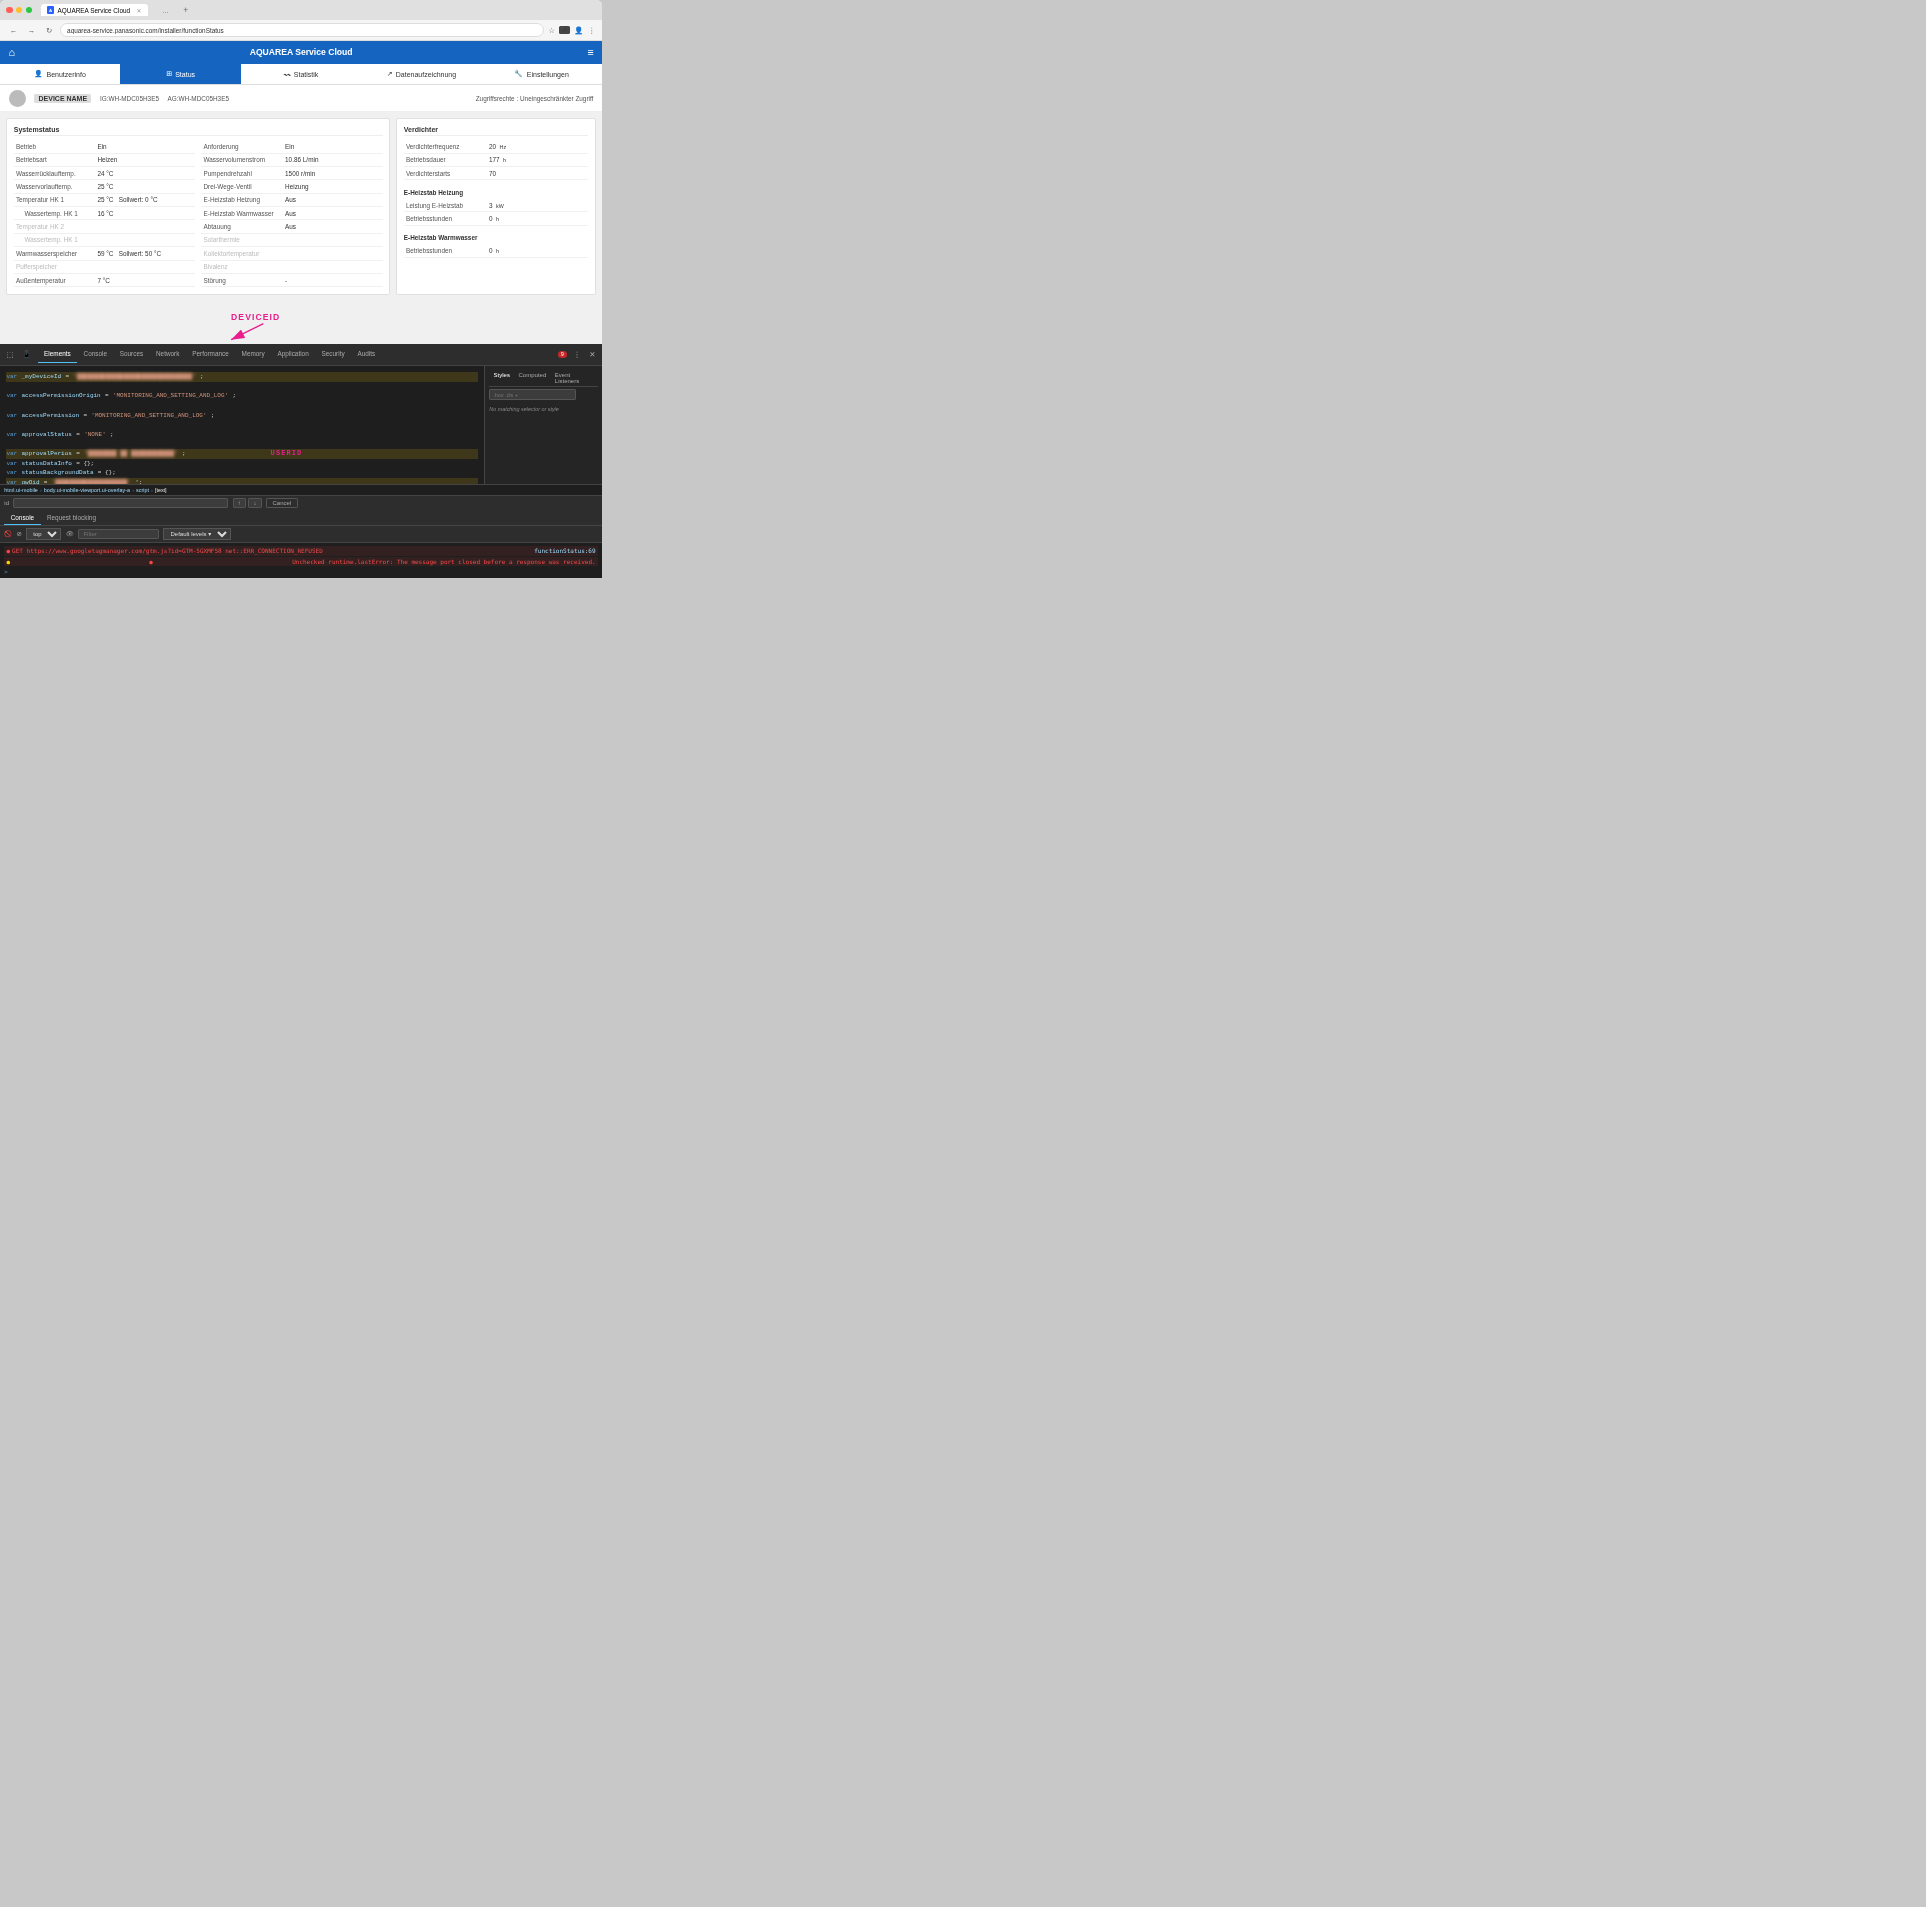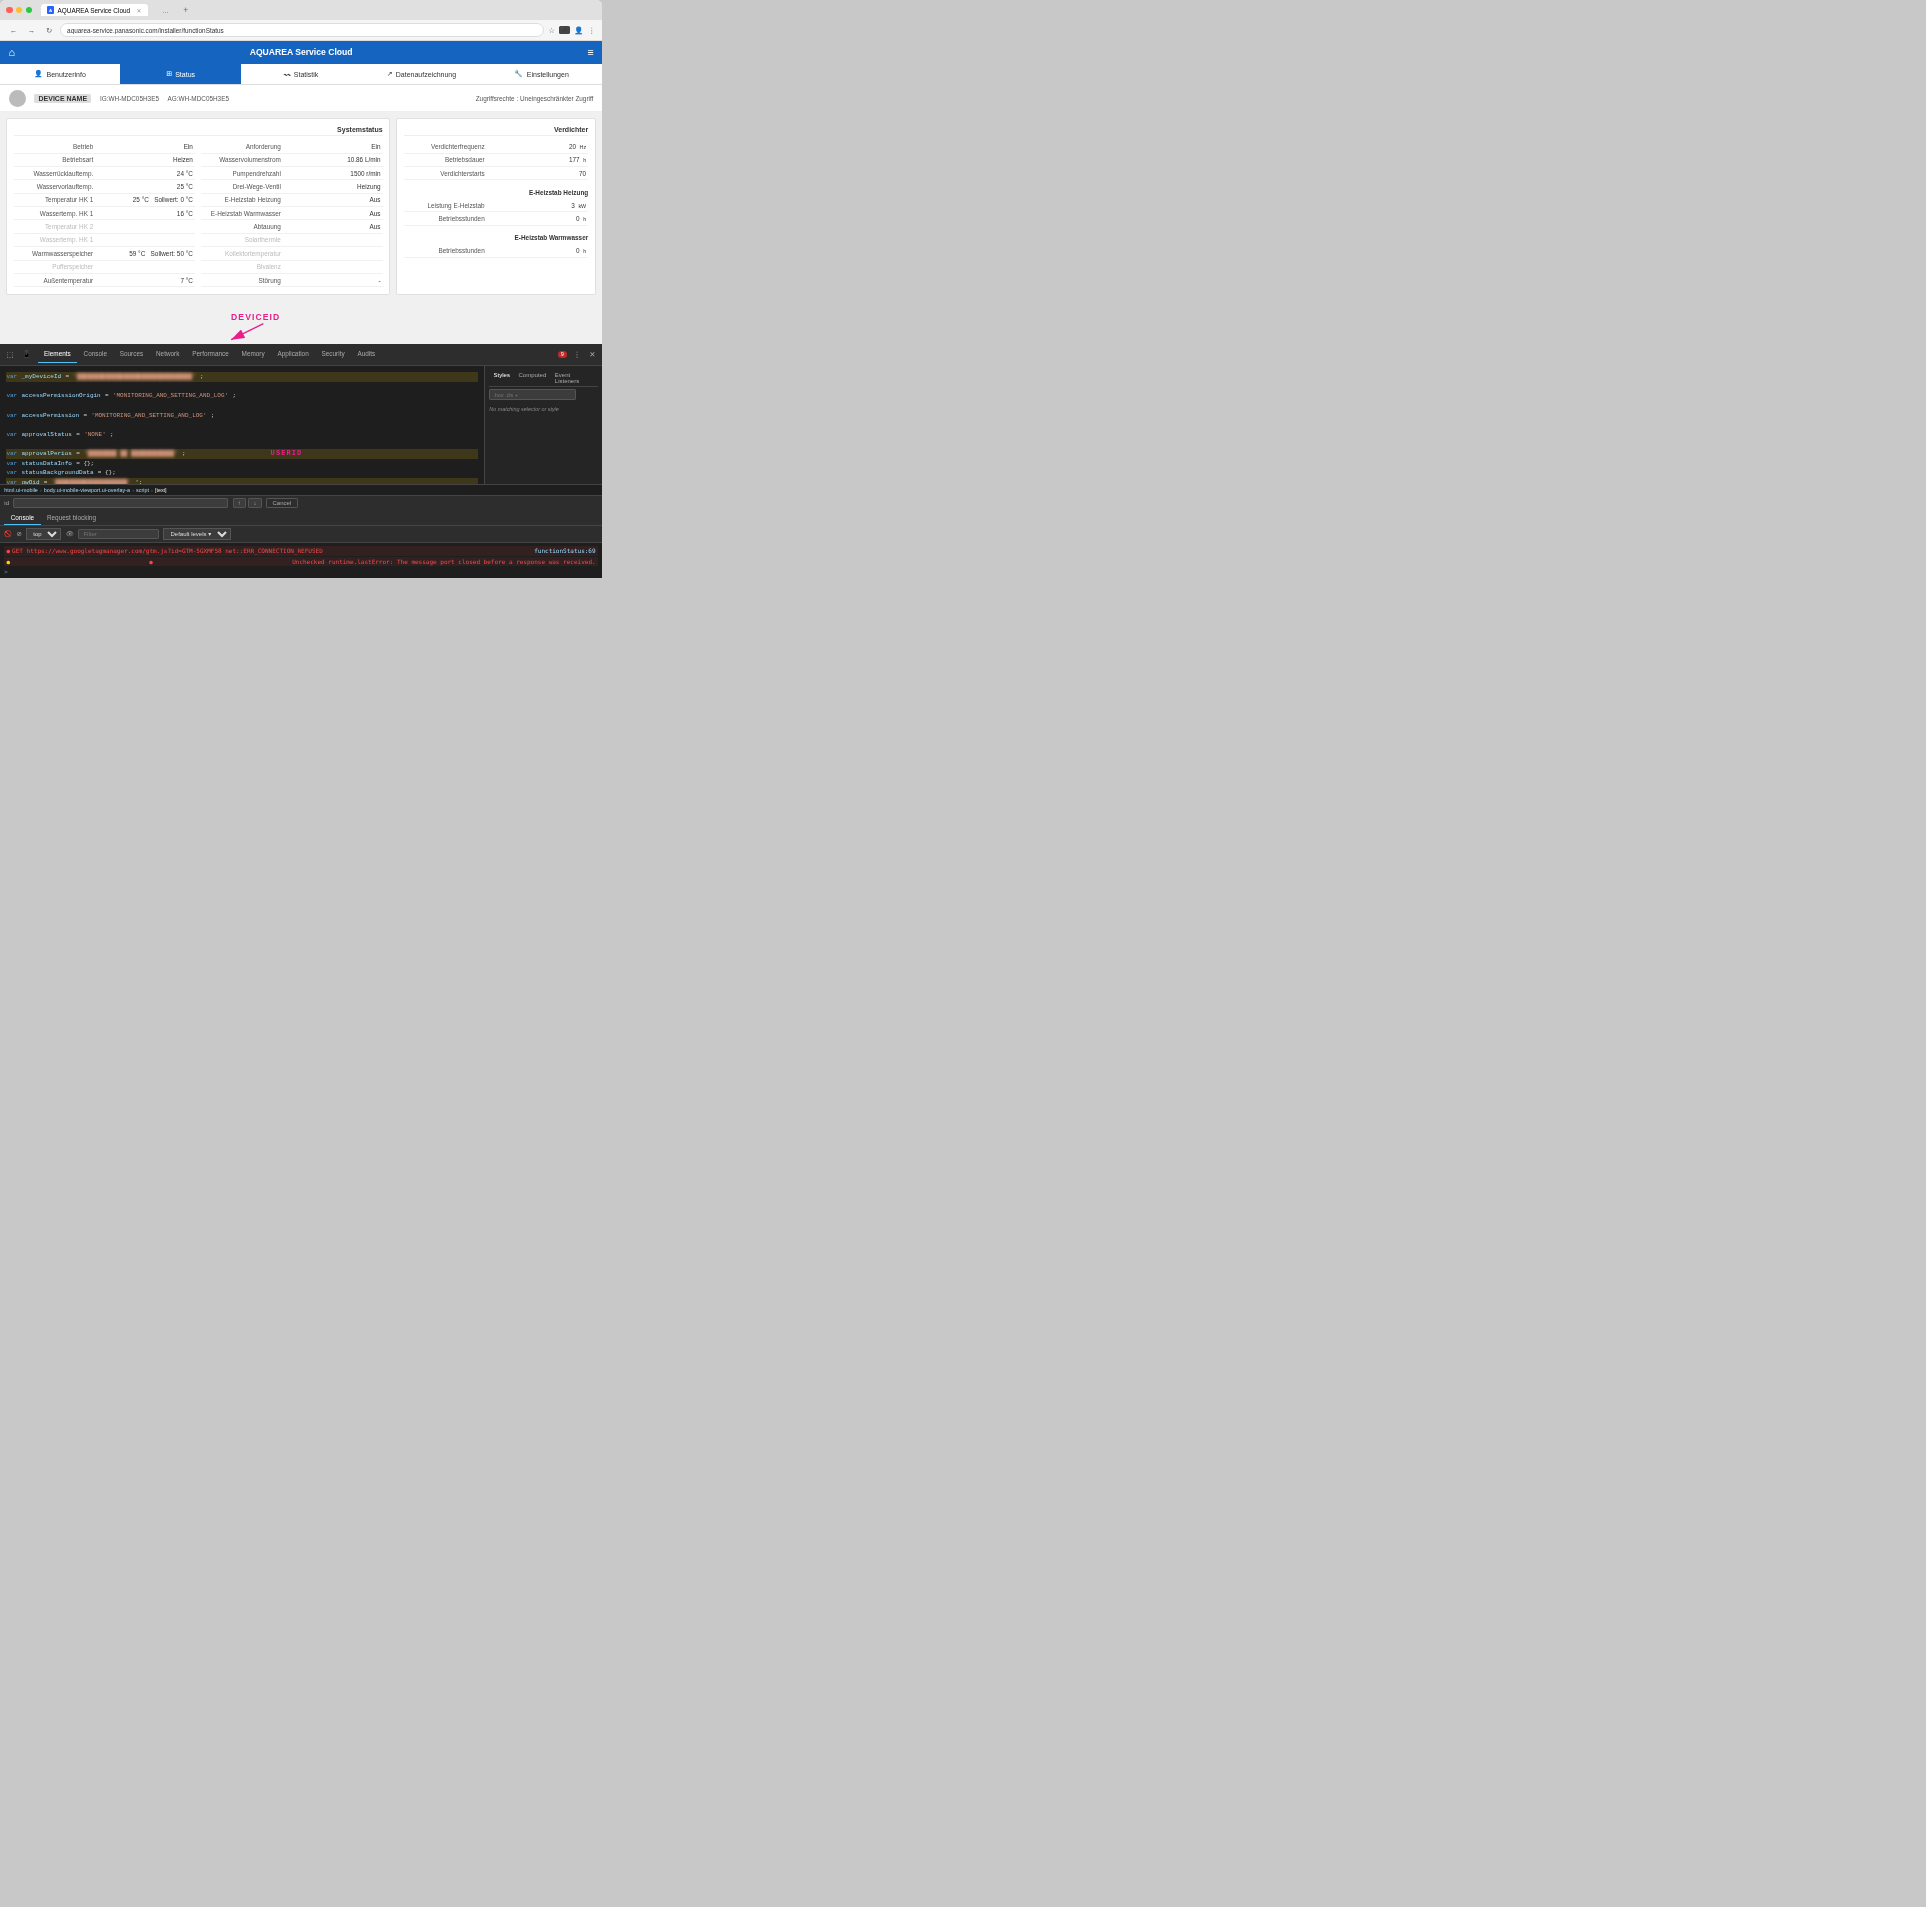--- a/index.html
+++ b/index.html
@@ -78,21 +78,21 @@
     .devtools-sidebar { width: 118px; background: #252526; border-left: 0.5px solid #444; padding: 4.3px; }
 
     .code-line { display: flex; gap: 4.3px; }
     .code-var { color: #569cd6; }
     .code-str { color: #ce9178; }
     .code-punct { color: #d4d4d4; }
     .code-highlighted { background: rgba(255,200,0,0.15); }
     .code-blurred { filter: blur(1.6px); }
 
     
-    .annotation-container { position: relative; background: #f0f0f0; text-align: right; }
+    .annotation-container { position: relative; background: #f0f0f0; }
     .styles-tabs { display: flex; gap: 0; border-bottom: 0.5px solid #444; margin-bottom: 2.1px; }
     .styles-tab { padding: 2.1px 4.3px; font-size: 6px; color: #aaa; cursor: pointer; }
     .styles-tab.active { color: #fff; }
     .styles-filter { background: #3c3c3c; border: 0.5px solid #555; color: #ddd; padding: 1.1px 3.2px; font-size: 5.4px; border-radius: 1.1px; width: 80%; margin-bottom: 2.1px; }
     .no-selector { font-size: 5.4px; color: #888; font-style: italic; margin-top: 4.3px; }
 
     
     .breadcrumb-bar { background: #1e1e1e; padding: 2.1px 4.3px; font-size: 5.4px; color: #9cdcfe; border-top: 0.5px solid #444; display: flex; gap: 2.1px; align-items: center; }
     .breadcrumb-item { color: #9cdcfe; }
     .breadcrumb-item.active { color: #e8e8e8; }

